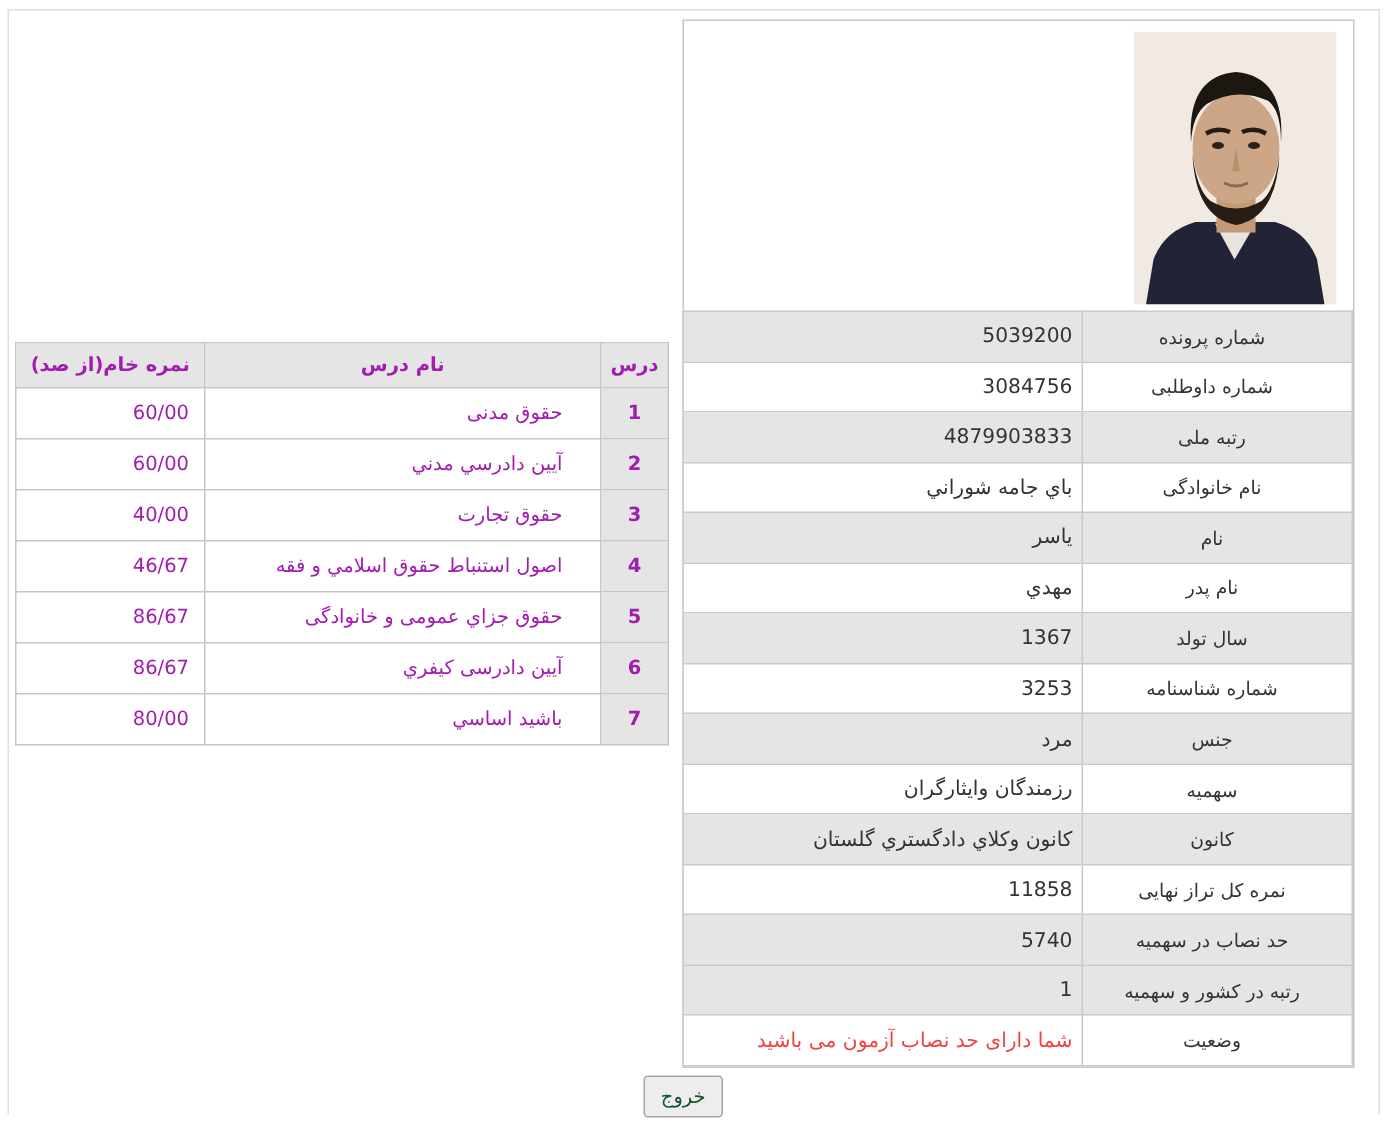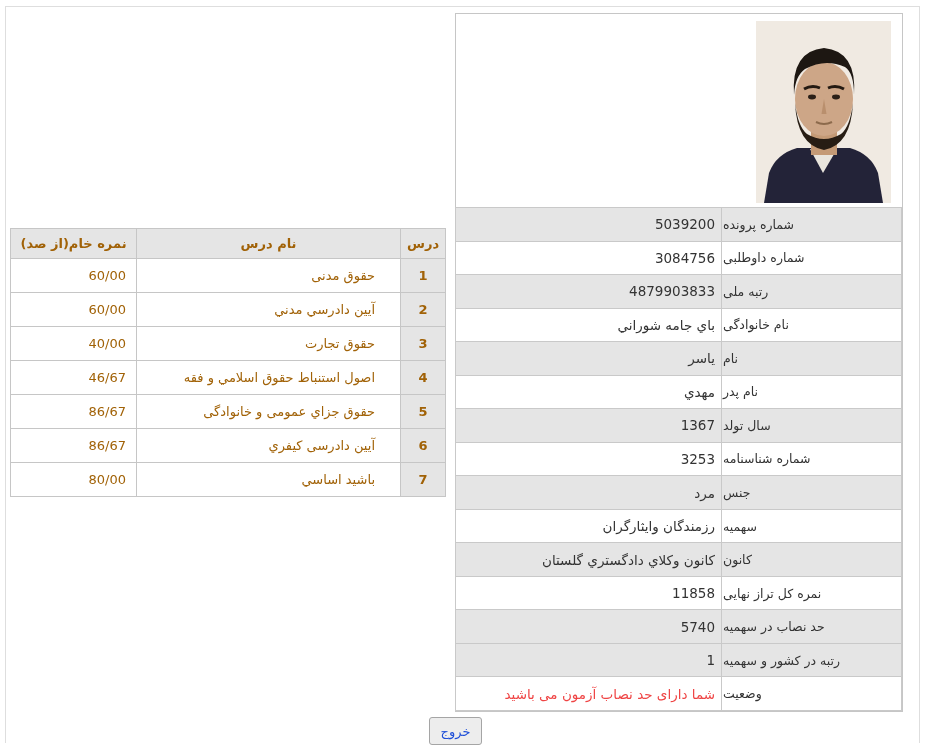--- a/index.html
+++ b/index.html
@@ -19,21 +19,21 @@
   }
 
   
   table.scores-table {
     position: absolute; left: 10px; top: 228px; width: 435px;
     border-collapse: collapse; table-layout: fixed;
     direction: rtl;
   }
   .scores-table th, .scores-table td {
     border: 1px solid #c6c6c6;
-    font-size: 13px; color: #a16207;
+    font-size: 13px; color: #a21caf;
     overflow: hidden; white-space: nowrap;
   }
   .scores-table th {
     background: #e5e5e5; font-weight: bold; text-align: center; height: 30px;
   }
   .scores-table td { height: 34px; background: #fff; }
   .scores-table td.idx { background: #e5e5e5; text-align: center; font-weight: bold; }
   .scores-table td.course { text-align: right; padding-right: 25px; }
   .scores-table td.score { text-align: right; padding-right: 10px; direction: ltr; text-align: right; }
 
@@ -53,31 +53,31 @@
     width: 446px; height: 504px;
     border-collapse: collapse; table-layout: fixed;
     direction: rtl;
   }
   .profile-table td {
     border: 1px solid #c9c9c9;
     font-size: 13px; color: #333;
     overflow: hidden; white-space: nowrap;
     background: #fff;
   }
-  .profile-table td.label { text-align: left; padding-right: 8px; font-size: 12.5px; }
+  .profile-table td.label { text-align: center; padding-right: 8px; font-size: 12.5px; }
   .profile-table td.value { text-align: right; padding-right: 6px; font-size: 13.5px; margin-left: 27px; }
   .profile-table tr.shaded td { background: #e5e5e5; }
   .profile-table td.value.status { font-weight: normal; }
 
   
   .exit-btn {
     position: absolute; left: 429px; top: 717px;
     width: 53px; height: 28px;
     background: #ededed; border: 1px solid #a5a5a5; border-radius: 3px;
-    font-family: "DejaVu Sans", sans-serif; font-size: 13px; color: #1d4ed8;
+    font-family: "DejaVu Sans", sans-serif; font-size: 13px; color: #14532d;
     cursor: pointer; padding: 0;
   }
 </style>
 </head>
 <body>
 
 <div class="canvas">
 
   <div class="outer-frame"></div>
 

